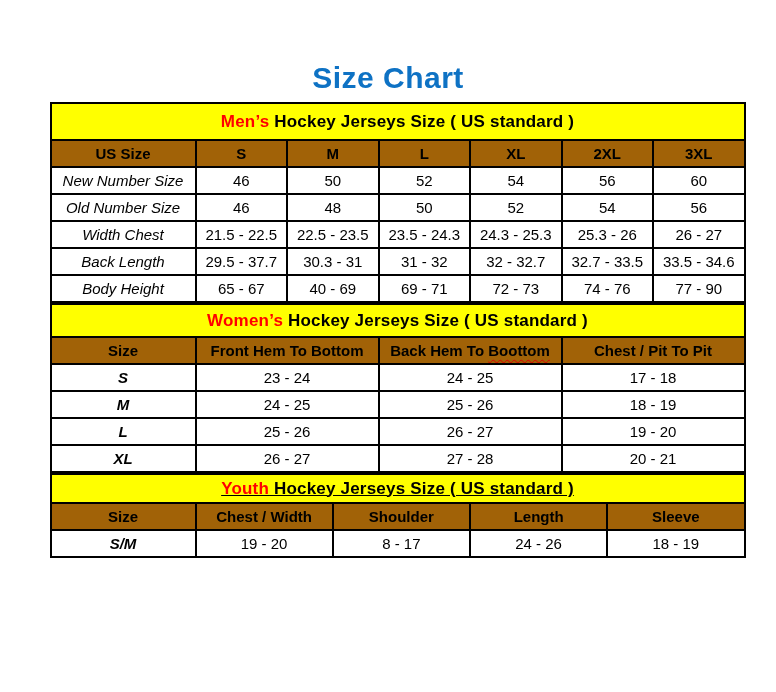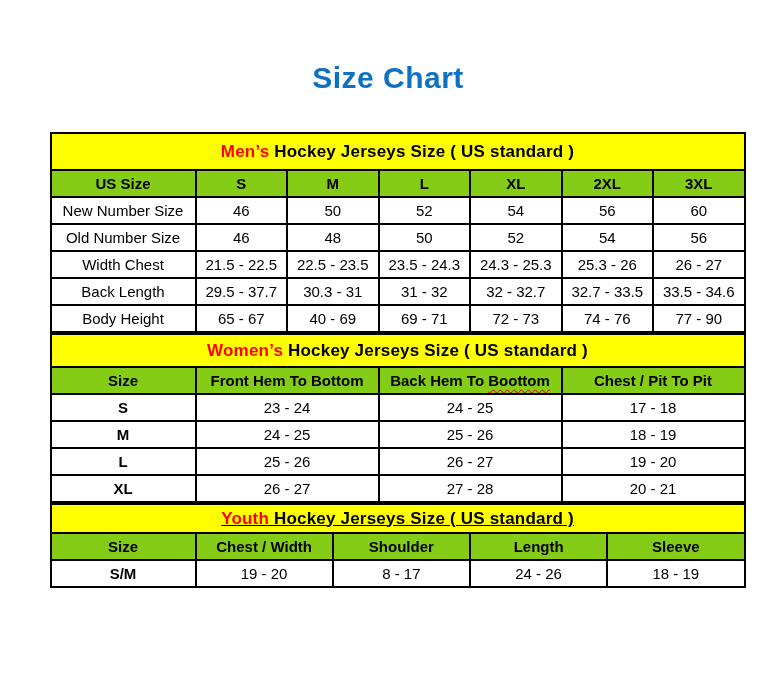--- a/index.html
+++ b/index.html
@@ -21,21 +21,21 @@
     padding: 62px 0 0 0;
     text-align: center;
     font-size: 30px;
     line-height: 32px;
     font-weight: bold;
     color: #0e72c4;
     letter-spacing: 0.5px;
   }
   .tables {
     width: 696px;
-    margin: 38px auto 0 auto;
+    margin: 8px auto 0 auto;
     padding-left: 19px;
   }
   table.size-table {
     border-collapse: collapse;
     table-layout: fixed;
     width: 696px;
     margin: 0;
   }
   col.label-col { width: 145px; }
   th, td {
@@ -53,28 +53,28 @@
     font-weight: bold;
     letter-spacing: 0.2px;
   }
   #table-women th.section-header { height: 31px; }
   #table-youth th.section-header { height: 27px; text-decoration: underline; }
   .accent { color: #ff0000; }
   th.col-header {
     height: 25px;
     font-size: 15px;
     font-weight: bold;
-    background: #84cc16;
+    background: #a16207;
   }
   td.size-cell, td.row-label {
     height: 25px;
     font-size: 15px;
     background: #ffffff;
   }
-  td.row-label { font-weight: bold; }
+  td.row-label { font-weight: bold; font-style: italic; }
   #table-men td.row-label { font-weight: normal; }
   .misspelled {
     text-decoration-line: underline;
     text-decoration-style: wavy;
     text-decoration-color: #dd0000;
     text-decoration-thickness: 1px;
     text-underline-offset: 3px;
   }
 </style>
 </head>

